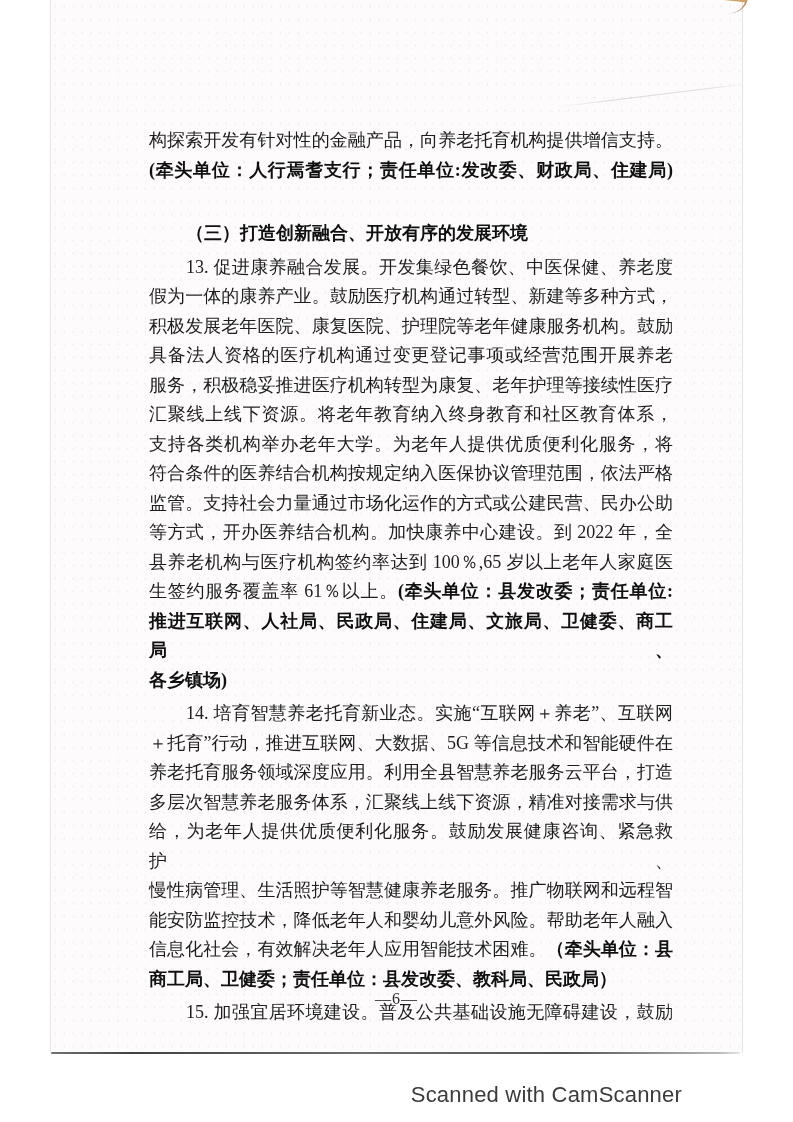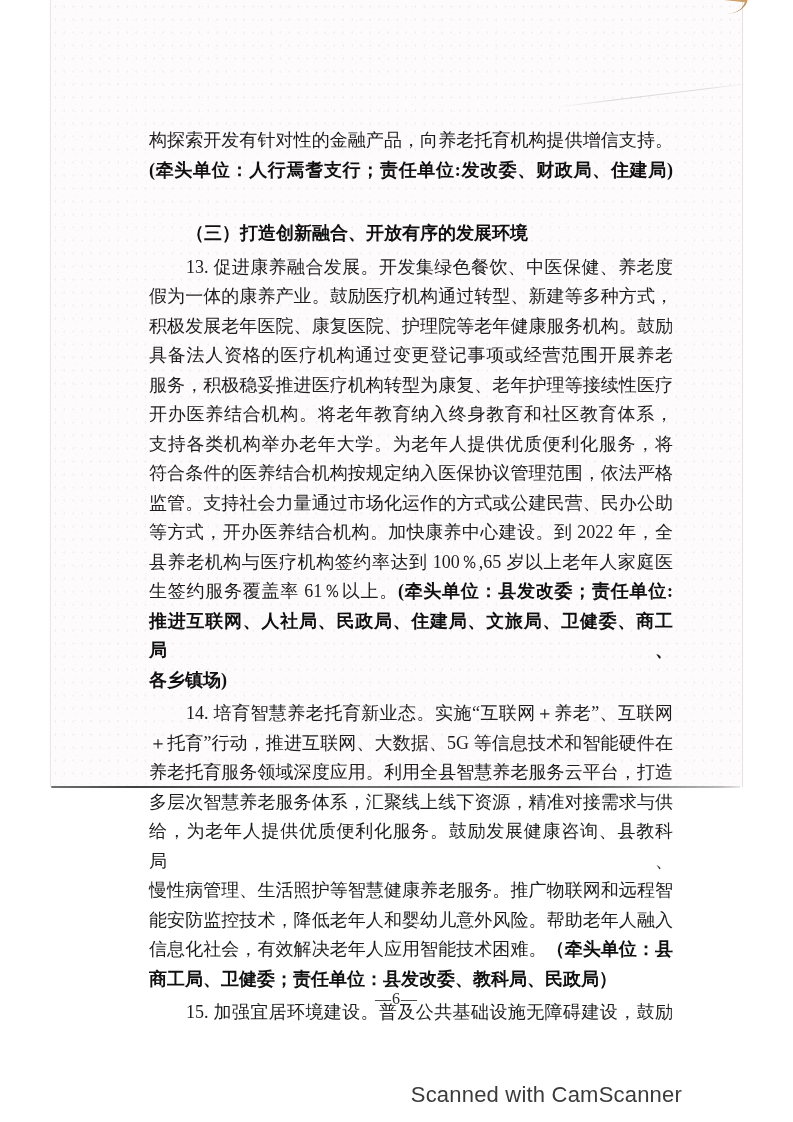--- a/index.html
+++ b/index.html
@@ -6,21 +6,21 @@
   body{
     width:793px;height:1122px;
     background:#ffffff;
     position:relative;
     overflow:hidden;
     font-family:"Liberation Serif","DejaVu Serif",serif;
   }
   .paper{
     position:absolute;
     left:50px;top:0;
-    width:691px;height:787px;
+    width:691px;height:1053px;
     background-color:#fdfbfb;
     background-image:
       radial-gradient(rgba(214,196,207,0.20) 1px, transparent 1px),
       radial-gradient(rgba(205,210,222,0.14) 1px, transparent 1px);
     background-size:9px 13px,14px 7px;
     background-position:0 0,4px 3px;
     border-left:1px solid rgba(232,228,228,0.9);
     border-right:1px solid rgba(224,219,219,0.8);
   }
   .page-bottom-edge{
@@ -99,34 +99,34 @@
   <div class="paper-crease"></div>
   <div class="text-block">
       <div class="line j"><span>构探索开发有针对性的金融产品，向养老托育机构提供增信支持。</span></div>
       <div class="line j"><span class="b">(牵头单位：人行焉耆支行；责任单位:发改委、财政局、住建局)</span></div>
       <div class="line ind"><span class="b">（三）打造创新融合、开放有序的发展环境</span></div>
       <div class="line j ind gap"><span>13. 促进康养融合发展。开发集绿色餐饮、中医保健、养老度</span></div>
       <div class="line j"><span>假为一体的康养产业。鼓励医疗机构通过转型、新建等多种方式，</span></div>
       <div class="line j"><span>积极发展老年医院、康复医院、护理院等老年健康服务机构。鼓励</span></div>
       <div class="line j"><span>具备法人资格的医疗机构通过变更登记事项或经营范围开展养老</span></div>
       <div class="line j"><span>服务，积极稳妥推进医疗机构转型为康复、老年护理等接续性医疗</span></div>
-      <div class="line j"><span>开办医养结合机构。将老年教育纳入终身教育和社区教育体系，</span></div>
+      <div class="line j"><span>汇聚线上线下资源。将老年教育纳入终身教育和社区教育体系，</span></div>
       <div class="line j"><span>支持各类机构举办老年大学。为老年人提供优质便利化服务，将</span></div>
       <div class="line j"><span>符合条件的医养结合机构按规定纳入医保协议管理范围，依法严格</span></div>
       <div class="line j"><span>监管。支持社会力量通过市场化运作的方式或公建民营、民办公助</span></div>
       <div class="line j"><span>等方式，开办医养结合机构。加快康养中心建设。到 2022 年，全</span></div>
       <div class="line j"><span>县养老机构与医疗机构签约率达到 100％,65 岁以上老年人家庭医</span></div>
       <div class="line j"><span>生签约服务覆盖率 61％以上。</span><span class="b">(牵头单位：县发改委；责任单位:</span></div>
       <div class="line j"><span class="b">推进互联网、人社局、民政局、住建局、文旅局、卫健委、商工局、</span></div>
       <div class="line"><span class="b">各乡镇场)</span></div>
       <div class="line j ind gap"><span>14. 培育智慧养老托育新业态。实施“互联网＋养老”、互联网</span></div>
       <div class="line j"><span>＋托育”行动，推进互联网、大数据、5G 等信息技术和智能硬件在</span></div>
       <div class="line j"><span>养老托育服务领域深度应用。利用全县智慧养老服务云平台，打造</span></div>
       <div class="line j"><span>多层次智慧养老服务体系，汇聚线上线下资源，精准对接需求与供</span></div>
-      <div class="line j"><span>给，为老年人提供优质便利化服务。鼓励发展健康咨询、县教科局、</span></div>
+      <div class="line j"><span>给，为老年人提供优质便利化服务。鼓励发展健康咨询、紧急救护、</span></div>
       <div class="line j"><span>慢性病管理、生活照护等智慧健康养老服务。推广物联网和远程智</span></div>
       <div class="line j"><span>能安防监控技术，降低老年人和婴幼儿意外风险。帮助老年人融入</span></div>
       <div class="line j"><span>信息化社会，有效解决老年人应用智能技术困难。</span><span class="b">（牵头单位：县</span></div>
       <div class="line"><span class="b">商工局、卫健委；责任单位：县发改委、教科局、民政局）</span></div>
       <div class="line j ind gap"><span>15. 加强宜居环境建设。普及公共基础设施无障碍建设，鼓励</span></div>
     </div>
   <div class="page-number">—6—</div>
   <div class="page-bottom-edge"></div>
 </div>
 

